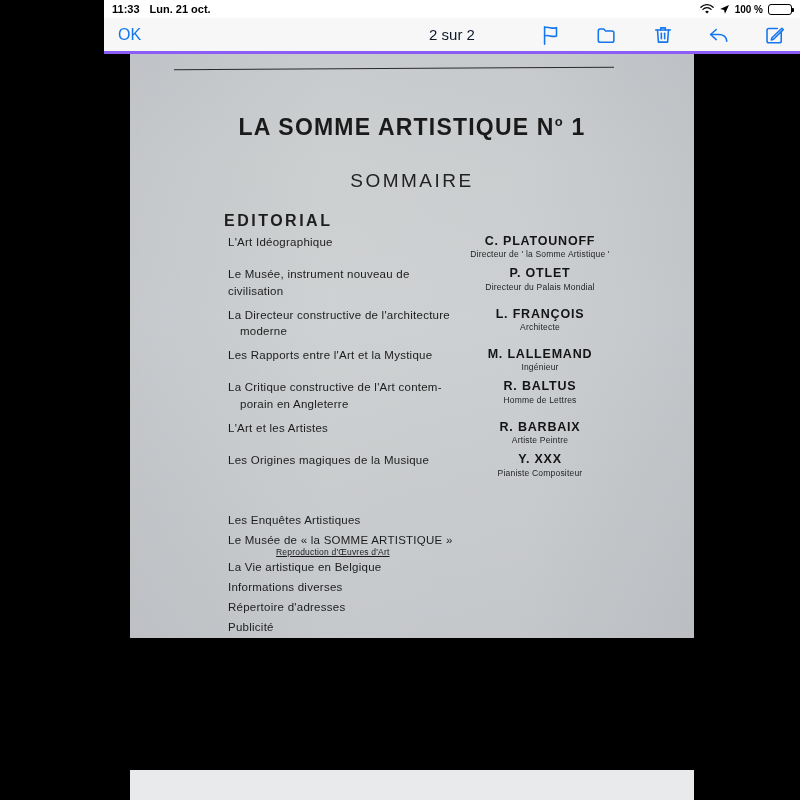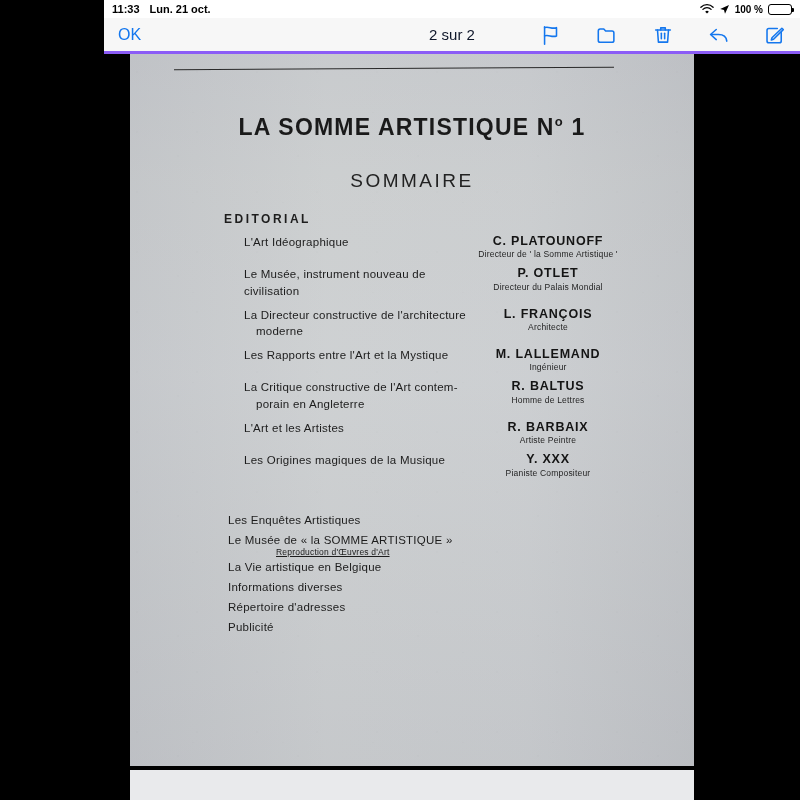--- a/index.html
+++ b/index.html
@@ -122,21 +122,21 @@
     top: 54px; left: 104px;
     width: 696px;
     height: 746px;
     background: #000;
     overflow: hidden;
   }
   .page {
     position: absolute;
     top: 0; left: 26px;
     width: 564px;
-    height: 712px;
+    height: 584px;
     background: #ebeced;
     background-image:
       linear-gradient(180deg, #e7e8ea 0%, #eceded 18%, #eeeff0 45%, #e9eaeb 72%, #e4e5e7 100%),
       linear-gradient(90deg, #e6e7e9 0%, #f0f1f1 35%, #eeeff0 70%, #e3e4e6 100%);
     background-blend-mode: multiply;
     box-shadow: 0 0 0 1px rgba(0,0,0,0.05);
   }
   .page2 {
     position: absolute;
     top: 716px; left: 26px;
@@ -174,37 +174,36 @@
     left: 0; right: 0;
     text-align: center;
     font-size: 19px;
     letter-spacing: 2.5px;
     color: #222;
   }
   .section-label {
     position: absolute;
     top: 158px;
     left: 94px;
-    font-size: 12px;
+    font-size: 16px;
     letter-spacing: 2.5px;
     font-weight: bold;
     color: #1d1d1d;
   }
   .toc {
     position: absolute;
     top: 180px;
     left: 90px;
     width: 430px;
   }
   .toc-row {
     position: relative;
     display: flex;
     margin-bottom: 7px;
     min-height: 22px;
-    margin-left: 16px;
   }
   .toc-left {
     width: 228px;
     font-size: 11.5px;
     color: #1c1c1c;
     letter-spacing: 0.25px;
     line-height: 1.45;
     padding-left: 8px;
   }
   .toc-left .cont {

